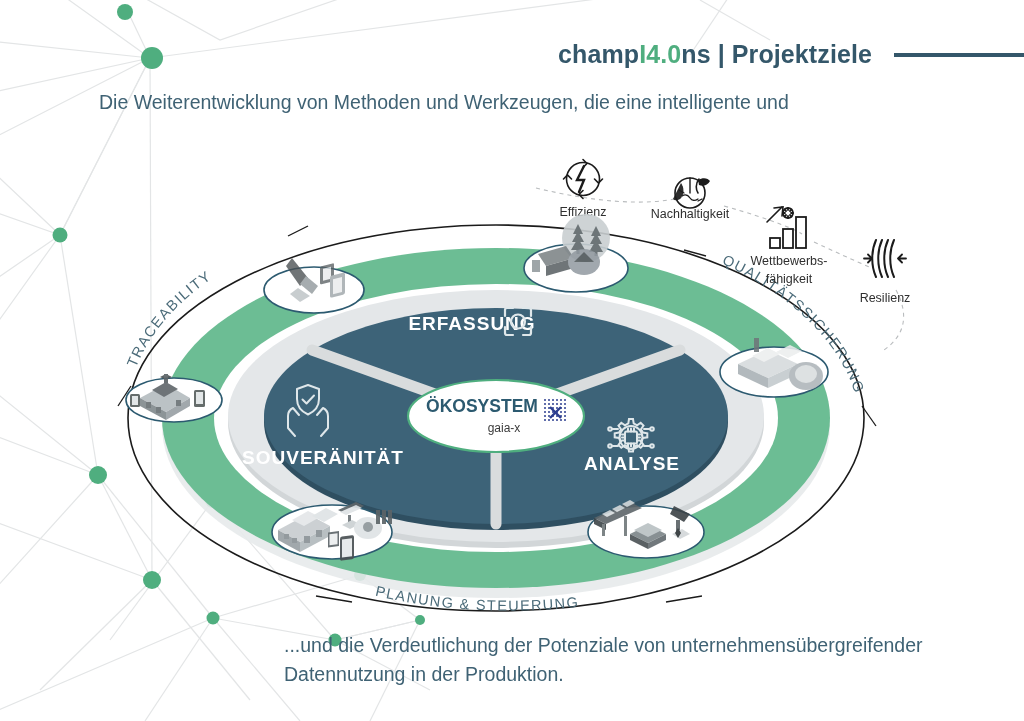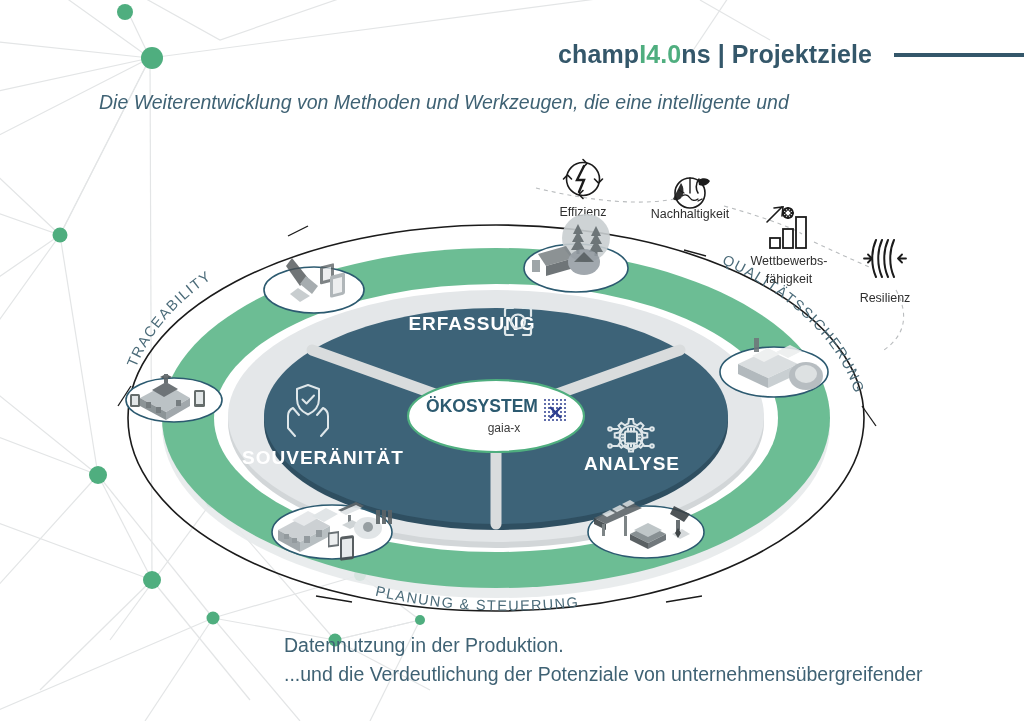--- a/index.html
+++ b/index.html
@@ -46,21 +46,21 @@
   }
 
   
   .body-text {
     position: absolute;
     color: #3f6274;
     font-size: 19.5px;
     line-height: 1.5;
     z-index: 5;
   }
-  #intro-text { left: 99px; top: 88px; width: 790px; font-style: italic; }
+  #intro-text { left: 99px; top: 88px; width: 790px; }
   #outro-text { left: 284px; top: 631px; width: 720px; }
 
   
   #diagram {
     position: absolute;
     left: 84px; top: 150px;
     width: 856px; height: 480px;
     z-index: 2;
   }
   #diagram svg { display: block; }
@@ -497,17 +497,17 @@
         <rect x="-42" y="-4" width="6" height="9" fill="#e0e4e5"></rect>
         <rect x="20" y="-10" width="11" height="17" rx="1.5" fill="#59605f"></rect>
         <rect x="22" y="-8" width="7" height="12" fill="#e0e4e5"></rect>
       </g>
     </g>
 
   </svg>
   </div>
 
   <div class="body-text" id="outro-text">
+    <div>...und die Verdeutlichung der Potenziale von unternehmensübergreifender</div>
     <div>Datennutzung in der Produktion.</div>
-    <div>...und die Verdeutlichung der Potenziale von unternehmensübergreifender</div>
   </div>
 
 </div>
 
 </body></html>

